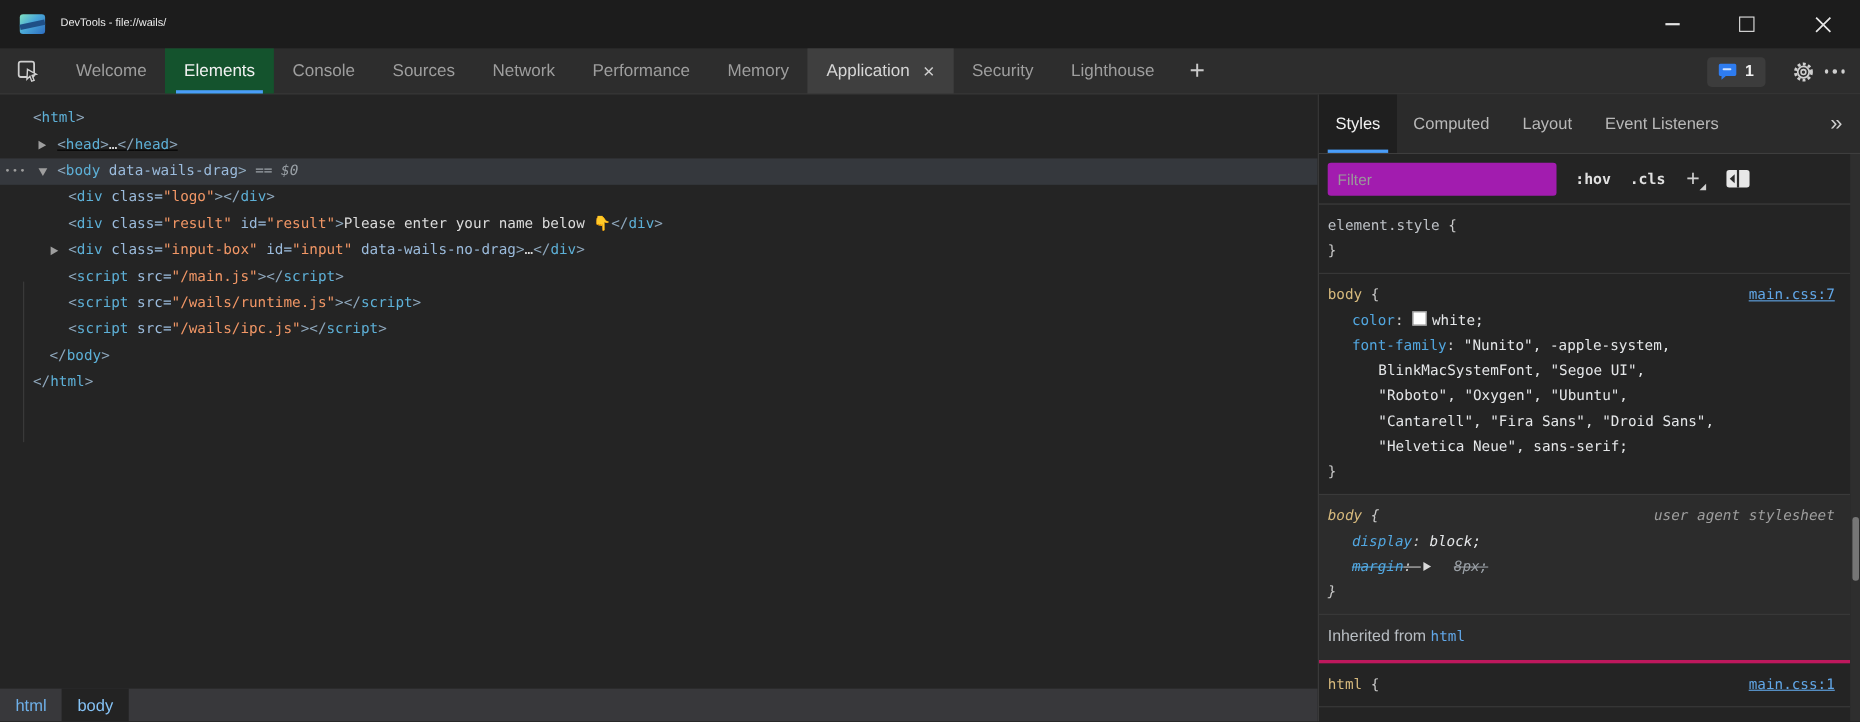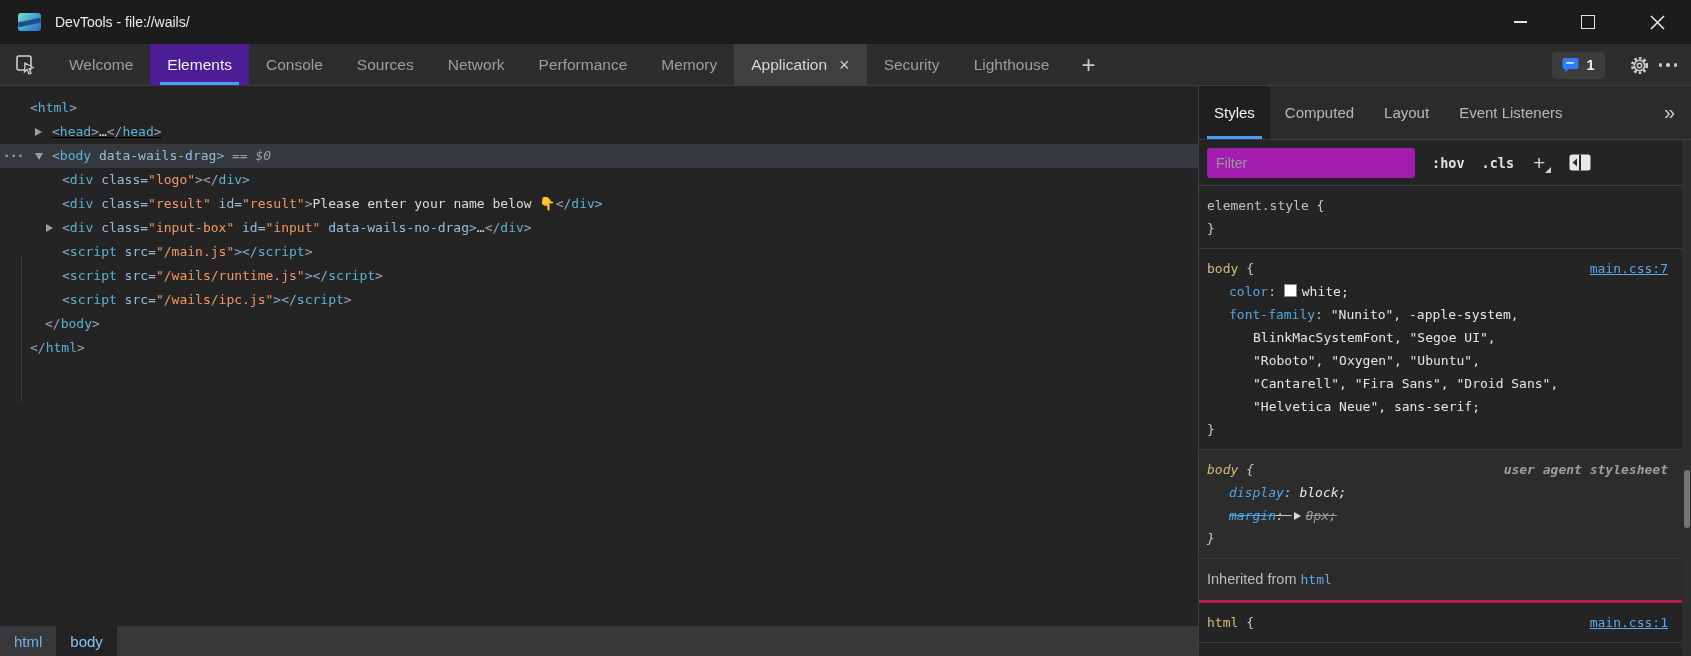--- a/index.html
+++ b/index.html
@@ -5,33 +5,33 @@
   html,body{margin:0;padding:0;}
   body{width:1691px;height:656px;background:#242424;overflow:hidden;
        font-family:"Liberation Sans",sans-serif;position:relative;}
   
   .titlebar{position:absolute;left:0;top:0;width:1691px;height:44px;background:#1c1c1c;}
   .app-logo{position:absolute;left:18px;top:13px;width:23px;height:18px;border-radius:3px;
     background:linear-gradient(135deg,#7fe0c0 0%,#4aa8d8 45%,#2d6cc0 100%);}
   .app-logo::after{content:"";position:absolute;left:0;top:7px;width:23px;height:5px;
     background:#1f4f86;transform:rotate(-12deg);}
   .title-text{position:absolute;left:55px;top:0;height:44px;line-height:44px;
-    color:#ececec;font-size:14px;}
+    color:#ececec;font-size:10px;}
   .win-btn{position:absolute;top:0;width:46px;height:44px;display:flex;align-items:center;justify-content:center;}
   .wm-line{width:13px;height:2px;background:#e4e4e4;}
   .wm-box{width:12px;height:12px;border:1.5px solid #e4e4e4;}
   .wm-x{color:#e4e4e4;font-size:19px;line-height:19px;}
   
   .toolbar{position:absolute;left:0;top:44px;width:1691px;height:42px;background:#2d2d2d;
     border-bottom:1px solid #3c3c3c;box-sizing:border-box;display:flex;align-items:stretch;}
   .inspect-btn{width:52px;display:flex;align-items:center;justify-content:center;}
   .tabs{display:flex;align-items:stretch;}
   .tab{display:flex;align-items:center;padding:0 17px;color:#9e9e9e;font-size:15.5px;
     position:relative;white-space:nowrap;}
-  .tab.active{background:#4c1d95;color:#f2f2f2;}
+  .tab.active{background:#14532d;color:#f2f2f2;}
   .tab.active::after{content:"";position:absolute;left:10px;right:10px;bottom:0;height:3px;background:#4a9df8;}
   .tab.open{background:#3f3f3f;color:#d6d6d6;}
   .tab .x{margin-left:12px;color:#cfcfcf;font-size:18px;line-height:14px;}
   .plus-tab{display:flex;align-items:center;justify-content:center;width:44px;
     color:#c9c9c9;font-size:24px;font-weight:300;}
   .tb-right{position:absolute;right:0;top:0;height:42px;display:flex;align-items:center;}
   .badge{display:flex;align-items:center;gap:7px;background:#3c3c3c;border-radius:4px;
     height:27px;padding:0 10px;margin-right:18px;}
   .badge .cnt{color:#f0f0f0;font-size:14.5px;font-weight:bold;}
   .icon-btn{display:flex;align-items:center;justify-content:center;width:34px;height:42px;}
@@ -77,30 +77,30 @@
     border-left:6px solid transparent;border-bottom:6px solid #d0d0d0;}
   .toggle-pane{margin-left:18px;}
   .scroll-track{position:absolute;right:0;top:54px;bottom:0;width:9px;background:#2e2e2e;}
   .scroll-thumb{position:absolute;left:1.5px;top:330px;width:6px;height:58px;background:#767676;border-radius:3px;}
   .scontent{position:absolute;left:0;top:100px;right:9px;bottom:0;overflow:hidden;
     font-family:"DejaVu Sans Mono","Liberation Mono",monospace;font-size:13px;line-height:23px;}
   .sec{border-bottom:1px solid #3a3a3a;padding:8px 0 8px 8px;position:relative;color:#c8c8c8;}
   .sec.ua{background:#2c2c2c;font-style:italic;}
   .sel-name{color:#d7ba7d;} .sel-gray{color:#bdc1c6;}
   .src-link{position:absolute;right:14px;top:8px;color:#61a7e8;text-decoration:underline;}
-  .ua-note{position:absolute;right:14px;top:8px;color:#9e9e9e;font-style:italic;font-weight:bold;}
+  .ua-note{position:absolute;right:14px;top:8px;color:#9e9e9e;font-style:italic;}
   .prop{padding-left:22px;white-space:pre;}
   .wrapln{padding-left:46px;white-space:pre;color:#e4e6e8;}
   .pname{color:#52a7e0;} .pval{color:#e4e6e8;} .pcolon{color:#c8c8c8;}
   .tri-sm{display:inline-block;width:0;height:0;border-left:7px solid #d8d8d8;
     border-top:4.5px solid transparent;border-bottom:4.5px solid transparent;margin:0 5px 0 2px;}
   .swatch{display:inline-block;width:11px;height:11px;border:1px solid #8a8a8a;
     margin-right:5px;vertical-align:-1px;}
   .struck .pname,.struck .pcolon{text-decoration:line-through;}
-  .struck .pval{text-decoration:line-through;color:#9aa0a6;font-style:italic;}
+  .struck .pval{text-decoration:line-through;color:#9aa0a6;font-style:italic;margin-left:16px;}
   .inherit{padding:9px 0 9px 8px;background:#2b2b2b;border-bottom:3px solid #be185d;
     font-family:"Liberation Sans",sans-serif;font-size:14.5px;color:#b9bec3;}
   .inherit .ilink{font-family:"DejaVu Sans Mono",monospace;font-size:13px;color:#61a7e8;}
   svg{display:block;}
 </style>
 </head>
 <body>
 
 <div class="titlebar">
   <div class="app-logo"></div>

